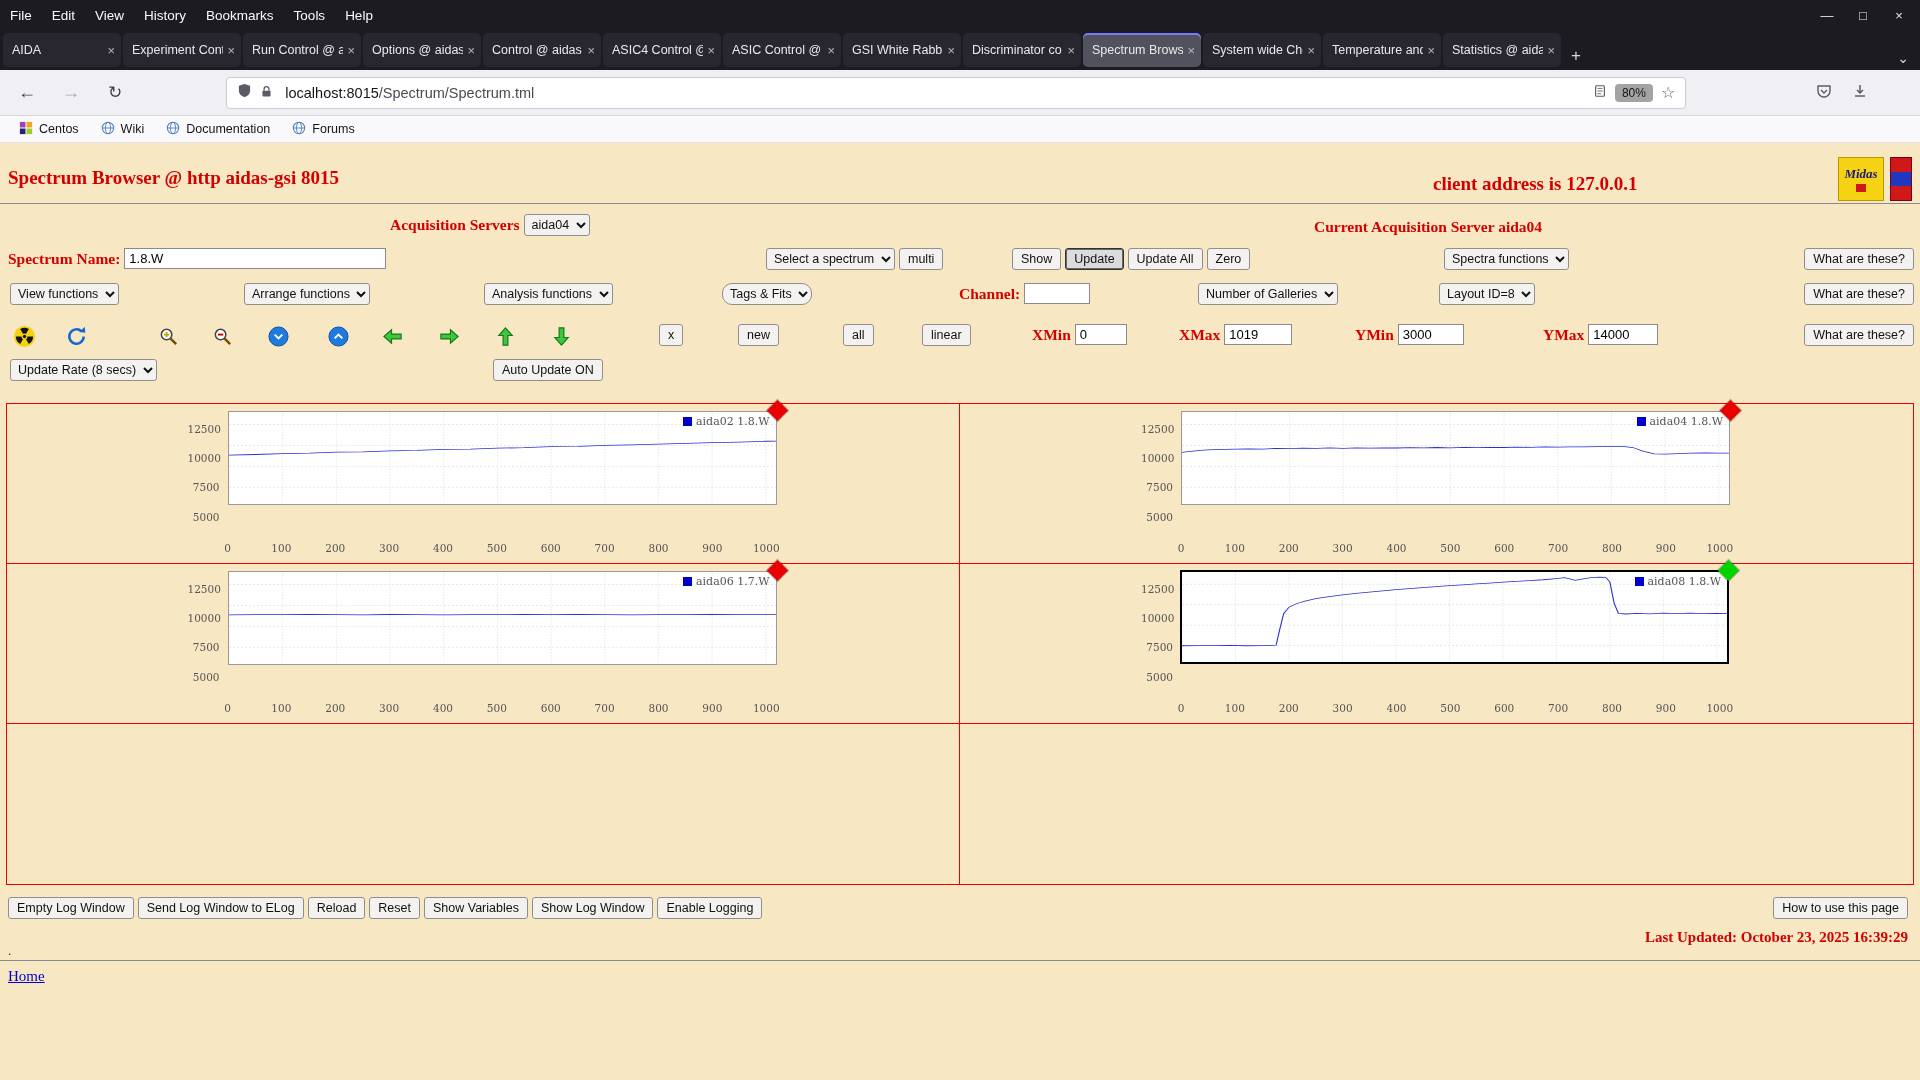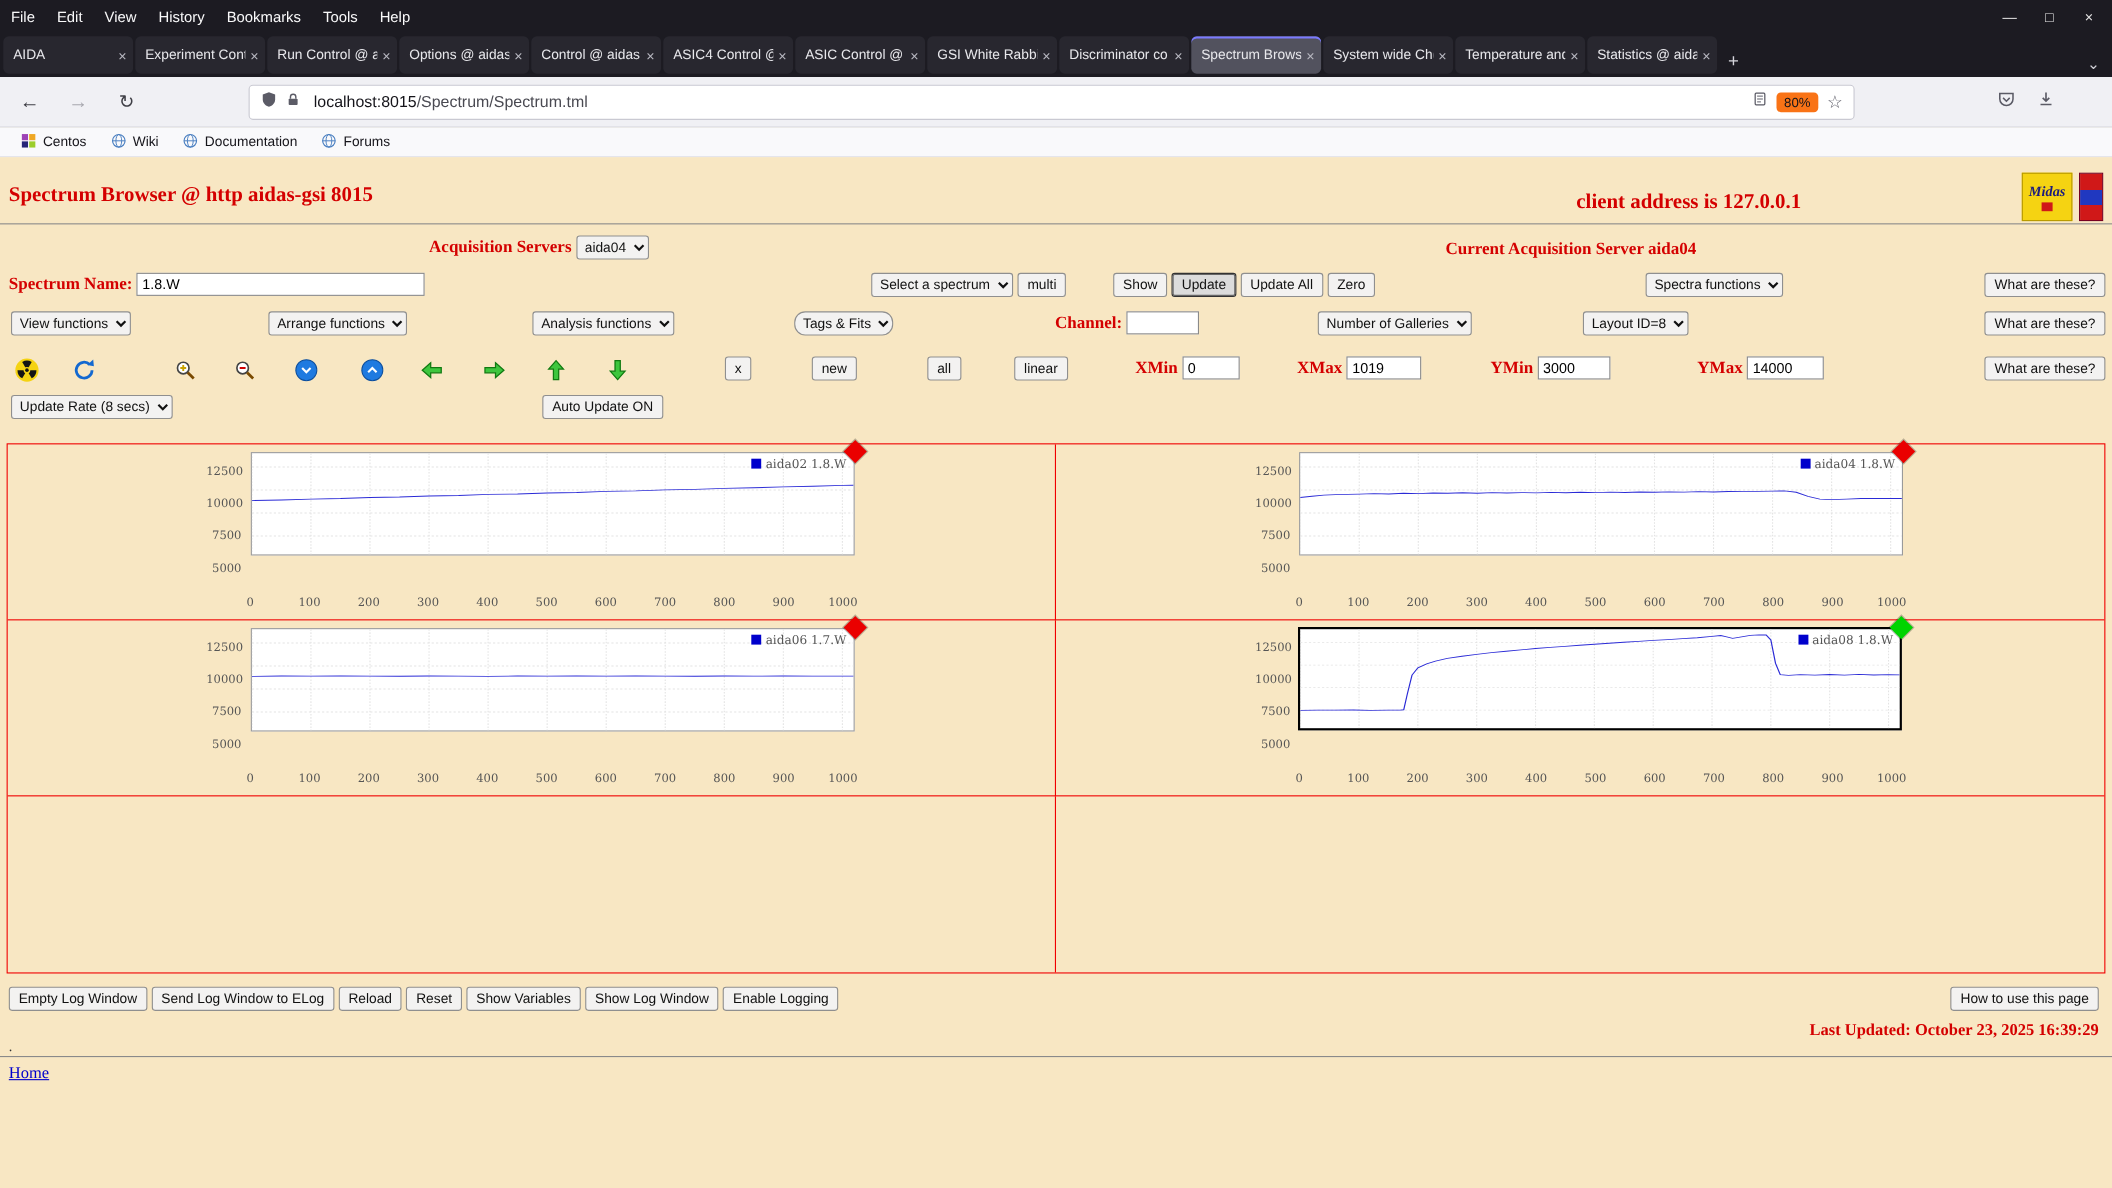--- a/index.html
+++ b/index.html
@@ -43,21 +43,21 @@
   .nav-icon.forward { margin-left:18px; color:#a9a9b0; }
   .nav-icon.reload { margin-left:20px; font-size:17px; }
   .urlbar {
     margin-left:100px; width:1460px; height:32px; background:#ffffff;
     border:1px solid #c9c9d2; border-radius:4px; display:flex; align-items:center;
     padding:0 10px; gap:8px;
   }
   .url-text { font-size:14.5px; color:#15141a; margin-left:4px; }
   .url-path { color:#4a4a52; }
   .url-spacer { flex:1; }
-  .zoom-pill { background:#f97316; border-radius:4px; font-size:12px; padding:2px 7px; color:#15141a; }
+  .zoom-pill { background:#a3a3a3; border-radius:4px; font-size:12px; padding:2px 7px; color:#15141a; }
   .star { font-size:16px; color:#5b5b66; }
   .after-url { display:flex; align-items:center; gap:20px; margin-left:130px; }
 
   .bookmarksbar {
     height:27px; background:#f9f9fb; border-bottom:1px solid #e0e0e6;
     display:flex; align-items:center; padding-left:10px; gap:4px;
   }
   .bm-item { display:flex; align-items:center; gap:6px; font-size:12.5px; color:#15141a; padding:3px 9px; border-radius:3px; }
 
   
@@ -305,31 +305,31 @@
     </div>
     <span class="abs lbl" style="left:1314px;top:4px;">Current Acquisition Server aida04</span>
   </div>
 
   
   <div class="ctl-row h30">
     <div class="abs grp" style="left:8px;">
       <span class="lbl">Spectrum Name:</span>
       <input type="text" class="w262" value="1.8.W" style="">
     </div>
-    <div class="abs grp" style="left:792px;">
+    <div class="abs grp" style="left:766px;">
       <select><option>Select a spectrum</option></select>
       <button>multi</button>
     </div>
     <div class="abs grp" style="left:1012px;">
       <button>Show</button>
       <button class="pressed">Update</button>
       <button>Update All</button>
       <button>Zero</button>
     </div>
-    <div class="abs grp" style="left:1496px;">
+    <div class="abs grp" style="left:1444px;">
       <select><option>Spectra functions</option></select>
     </div>
     <button class="what-btn">What are these?</button>
   </div>
 
   
   <div class="ctl-row h30" style="margin-top:5px;">
     <select class="abs" style="left:10px;"><option>View functions</option></select>
     <select class="abs" style="left:244px;"><option>Arrange functions</option></select>
     <select class="abs" style="left:484px;"><option>Analysis functions</option></select>

